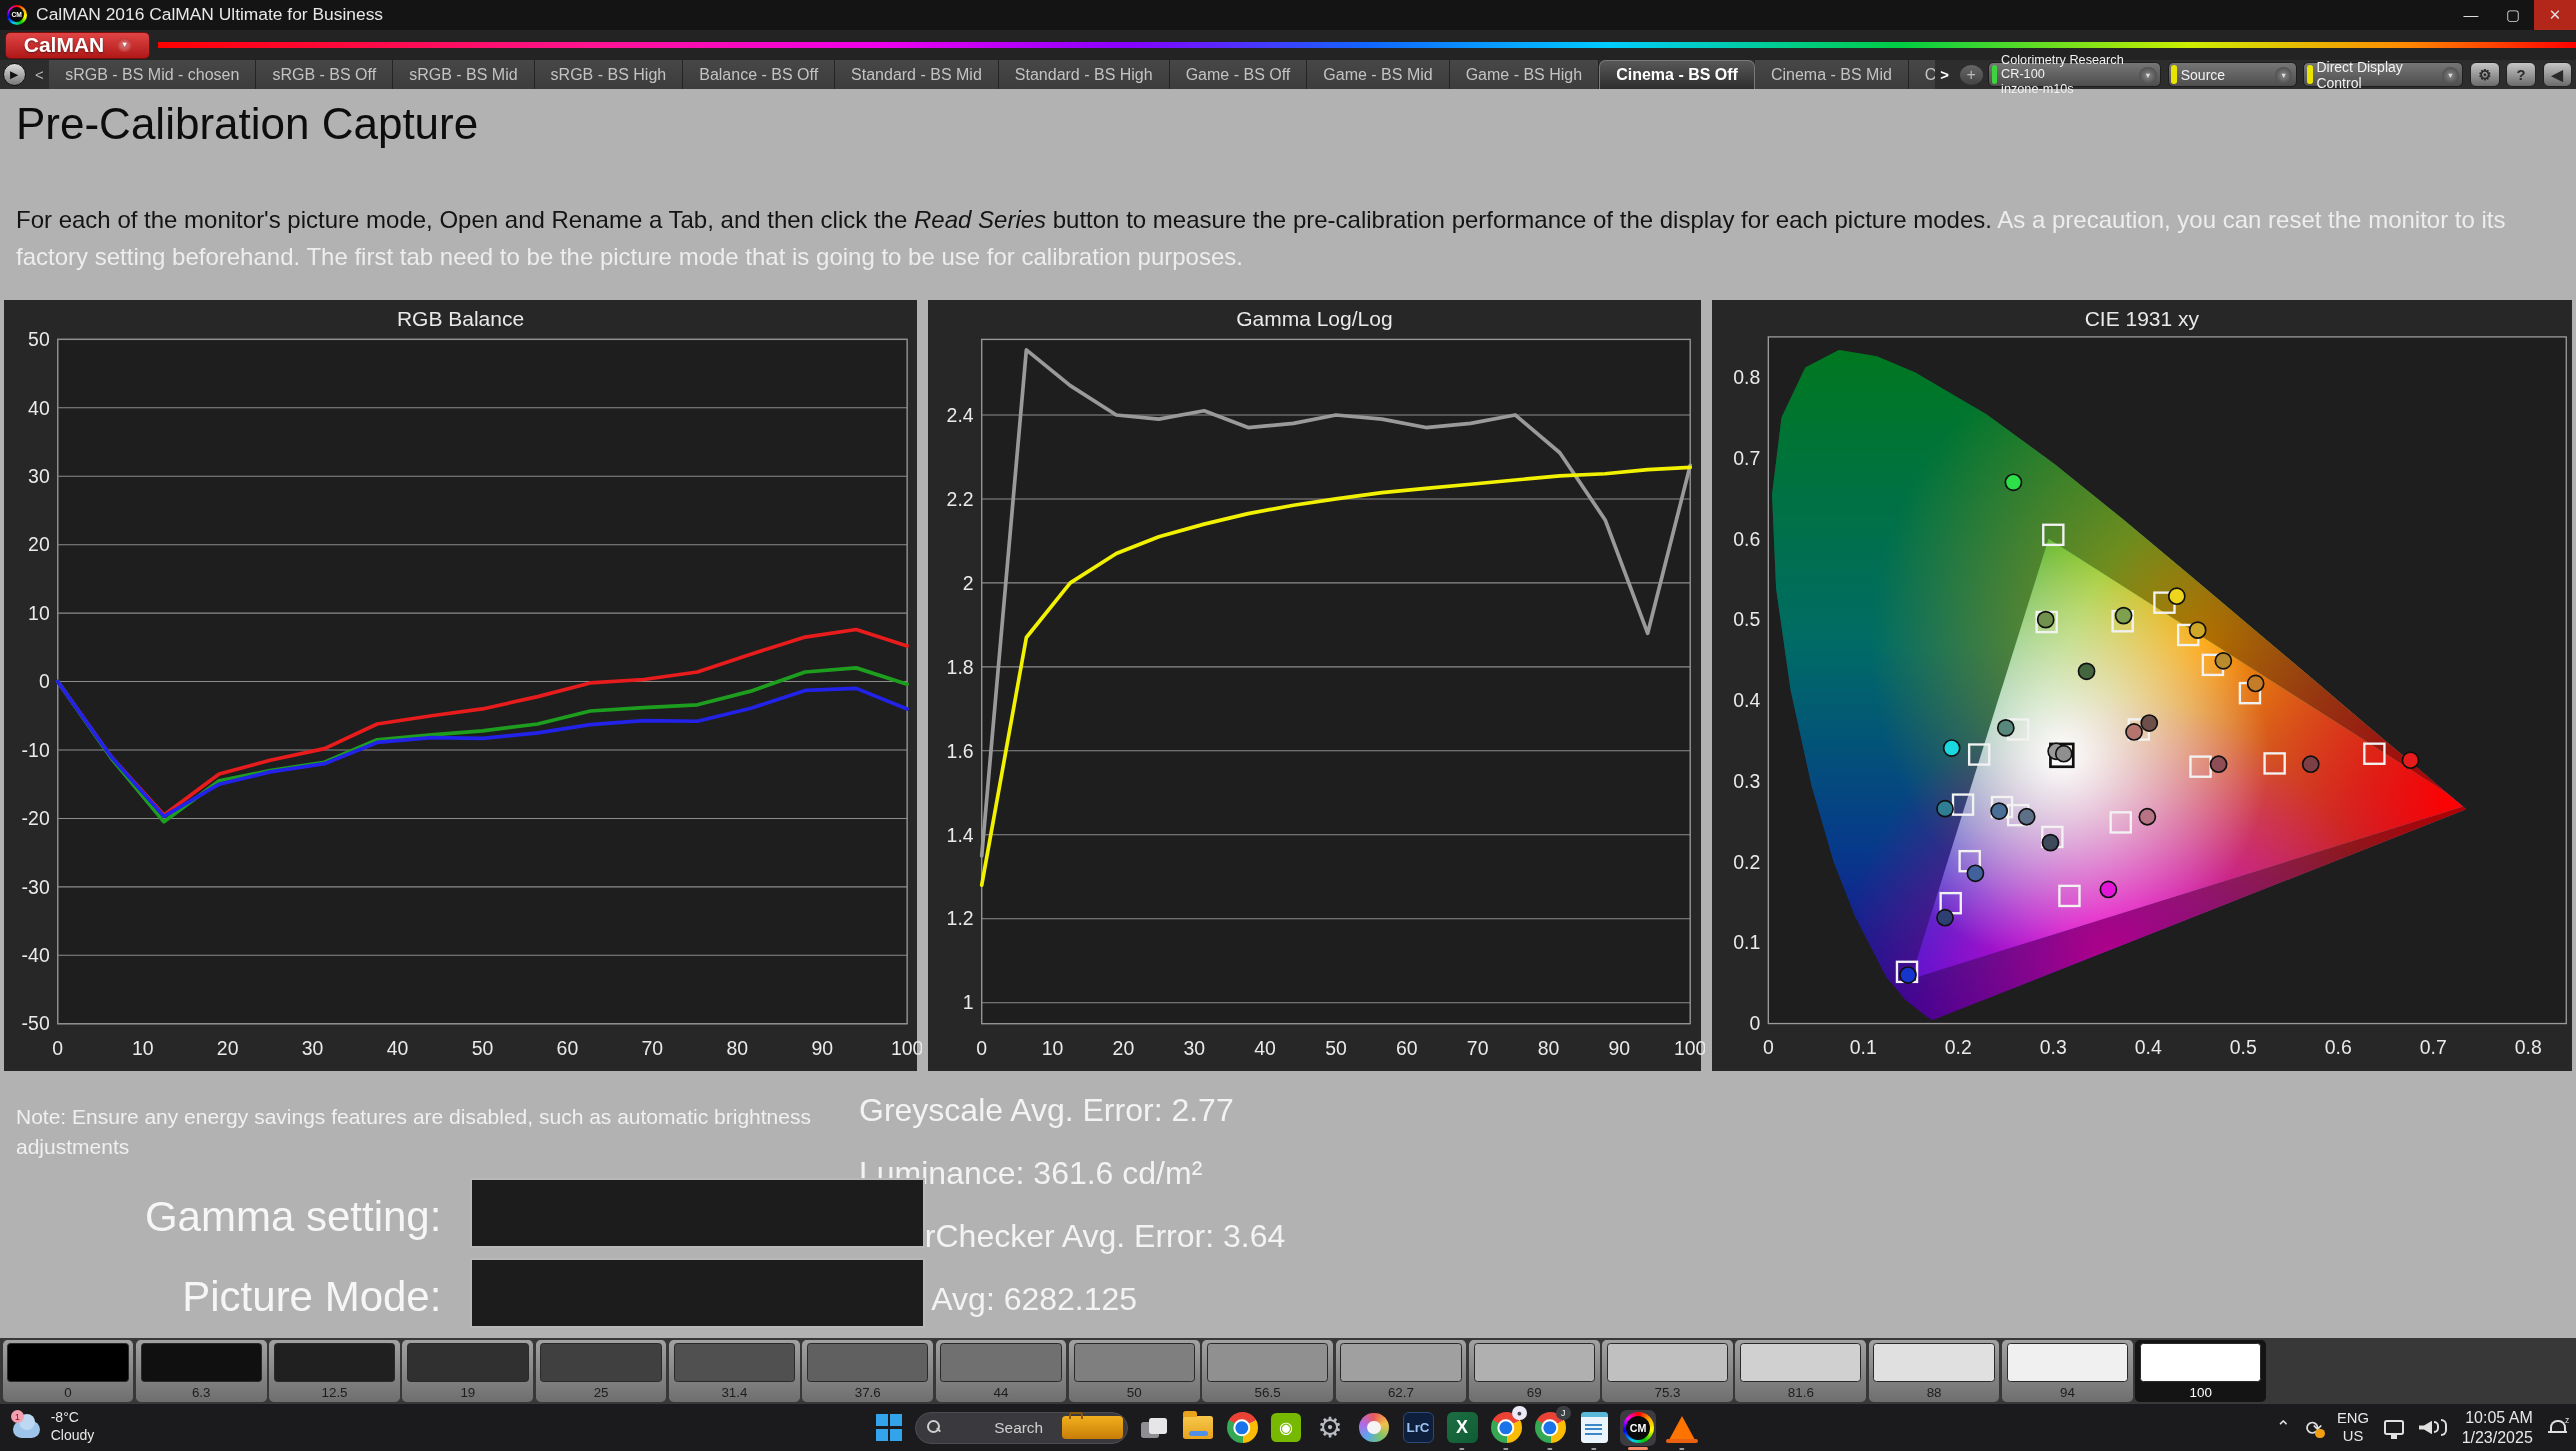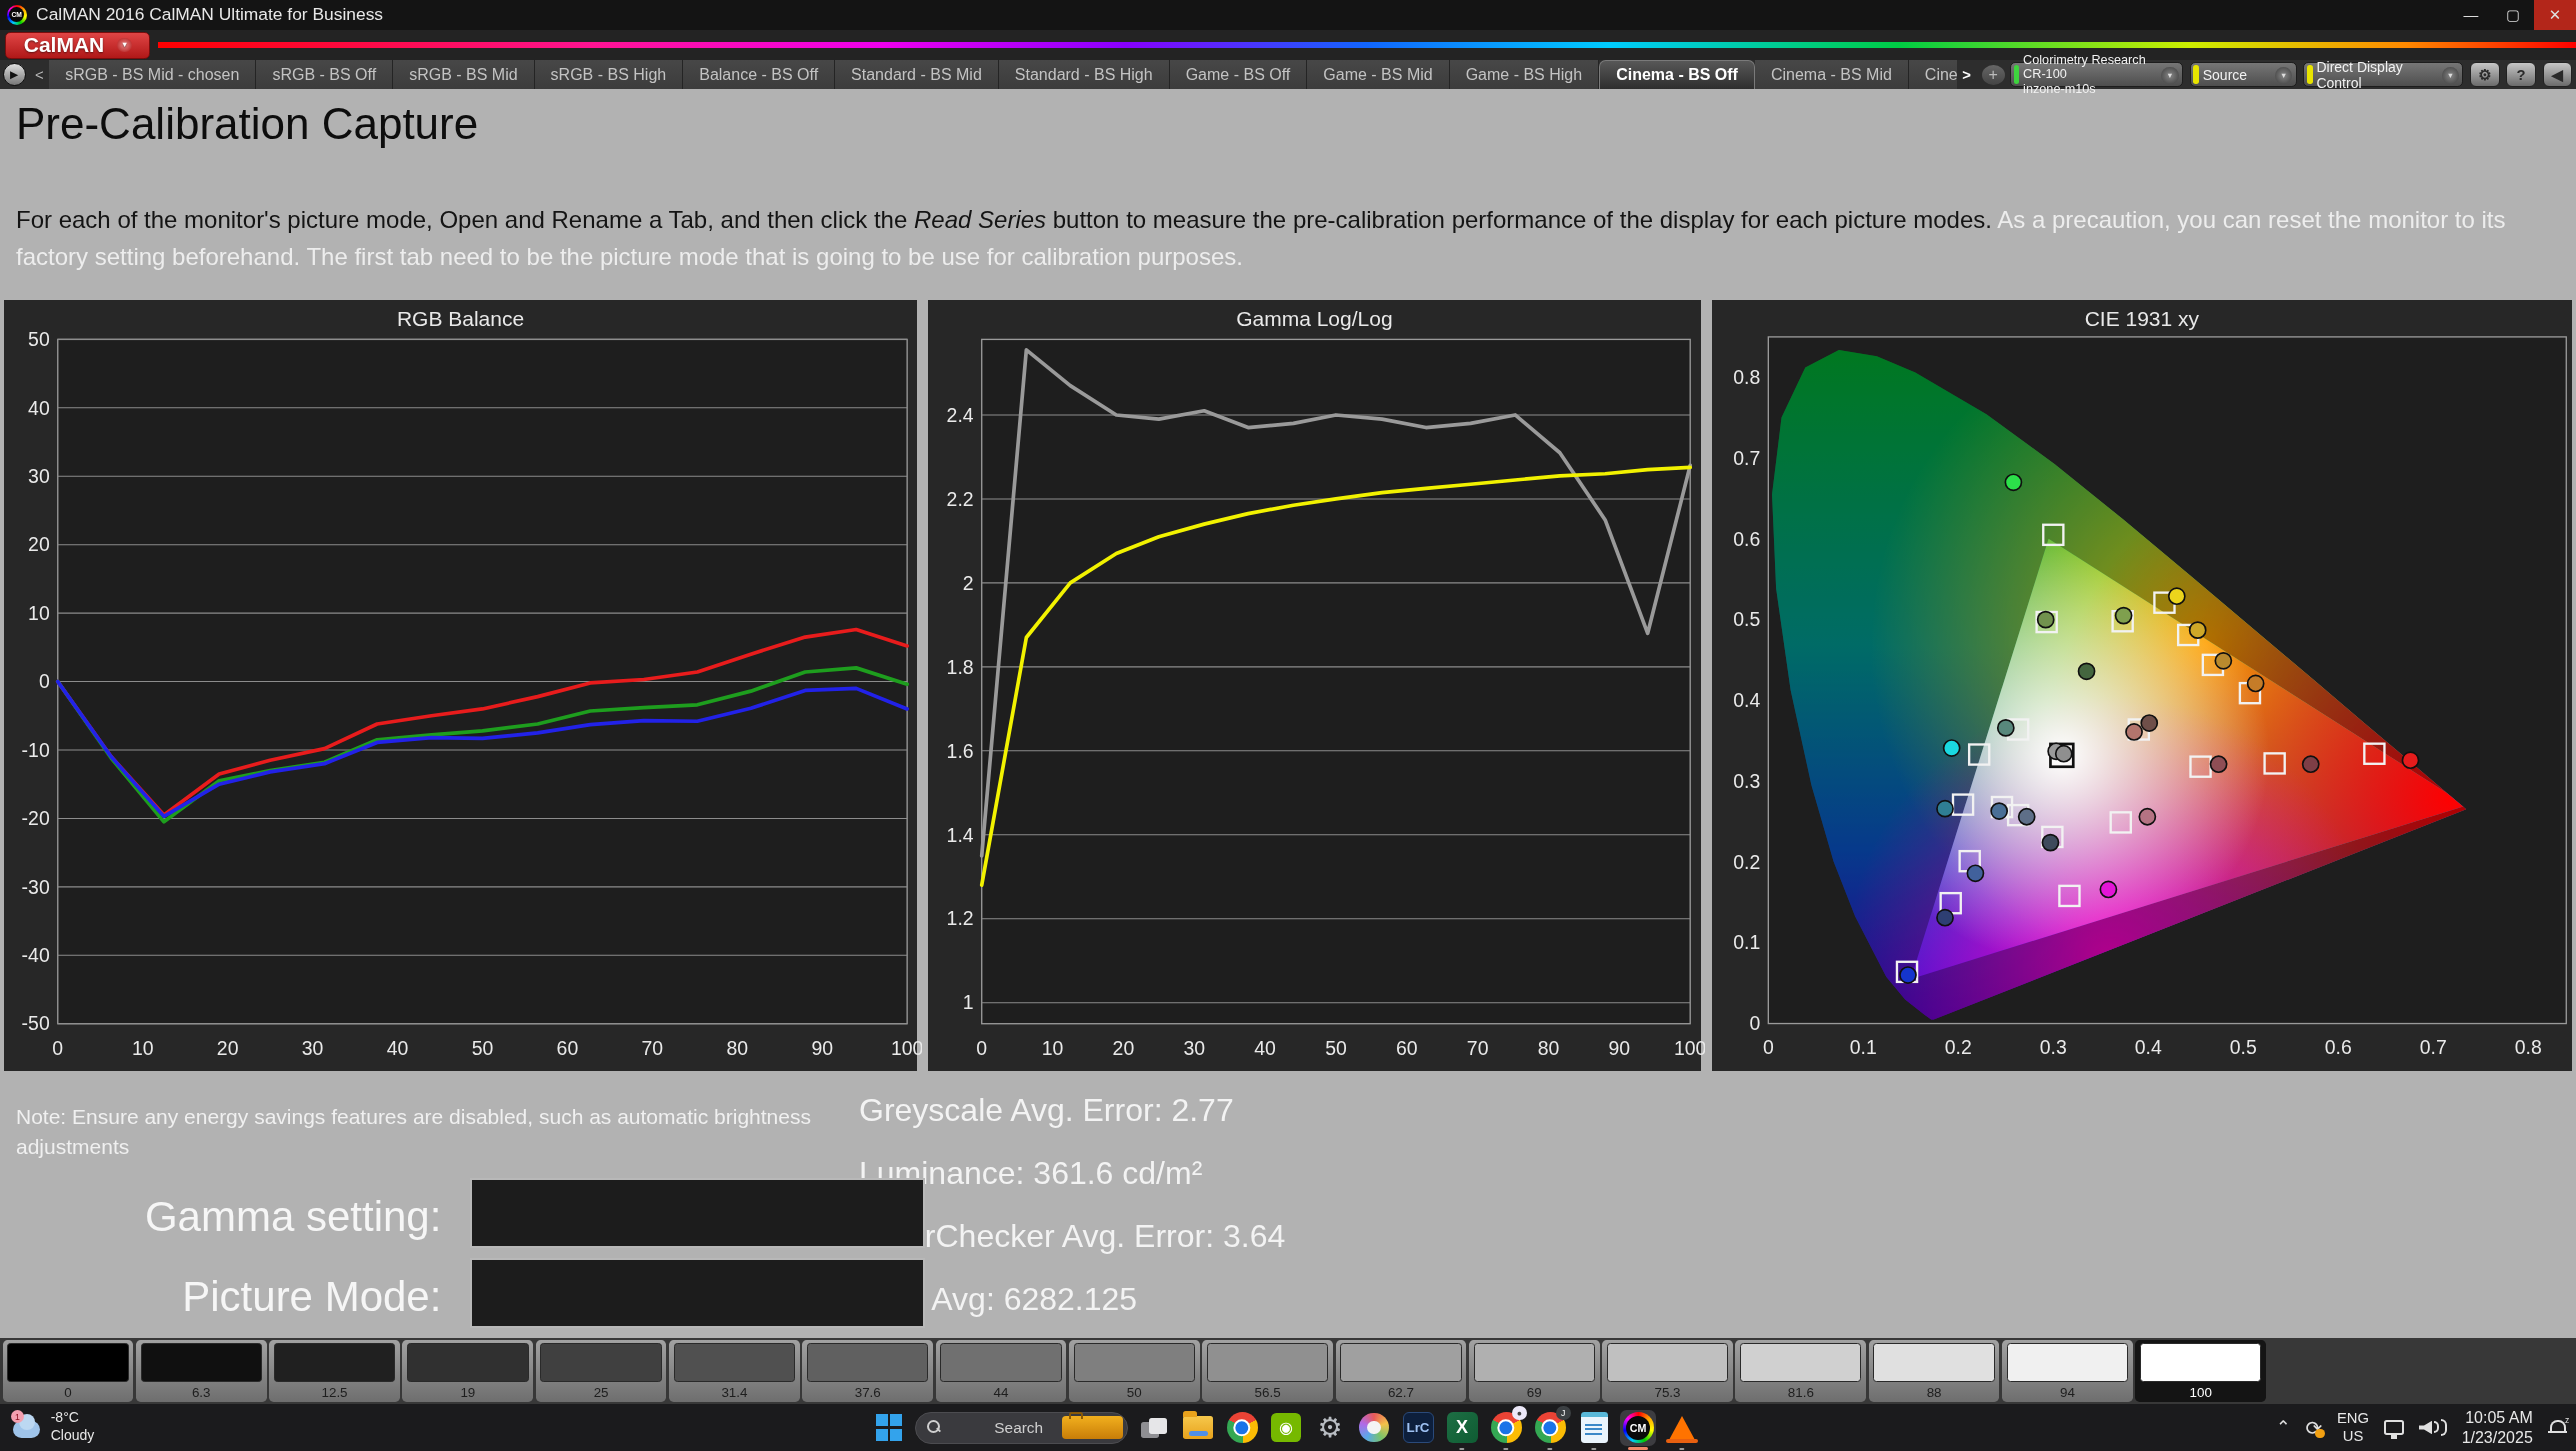--- a/index.html
+++ b/index.html
@@ -244,21 +244,21 @@
     <span class="nav-arrow" style="color:#fff;font-weight:bold;">&gt;</span>
     <div class="add-tab">+</div>
     <div class="dd-group">
       <div class="dd green" style="width:173px">
         <div class="two-line">
           <div>Colorimetry Research CR-100</div>
           <div>inzone-m10s</div>
         </div>
         <span class="dd-arrow">▼</span>
       </div>
-      <div class="dd yellow" style="width:107px">
+      <div class="dd yellow" style="width:129px">
         <span class="one-line">Source</span>
         <span class="dd-arrow">▼</span>
       </div>
       <div class="dd yellow" style="width:160px">
         <span class="one-line">Direct Display Control</span>
         <span class="dd-arrow">▼</span>
       </div>
       <div class="sq-btn">⚙</div>
       <div class="sq-btn">?</div>
       <div class="sq-btn">◀</div>

